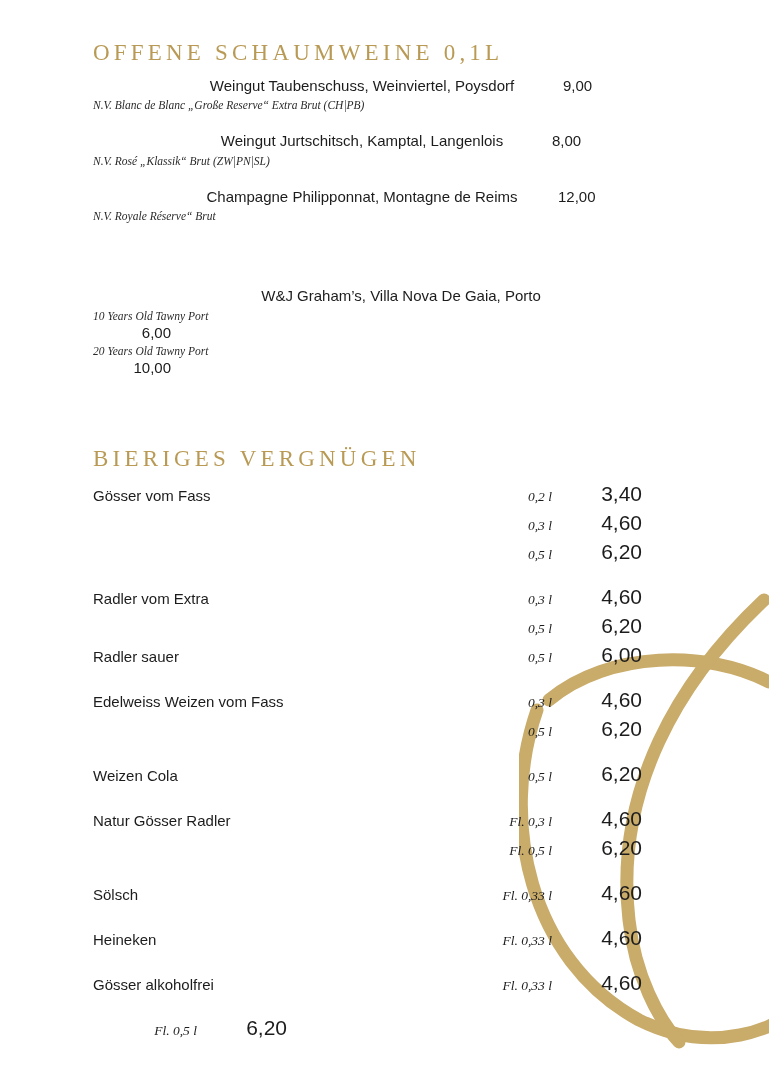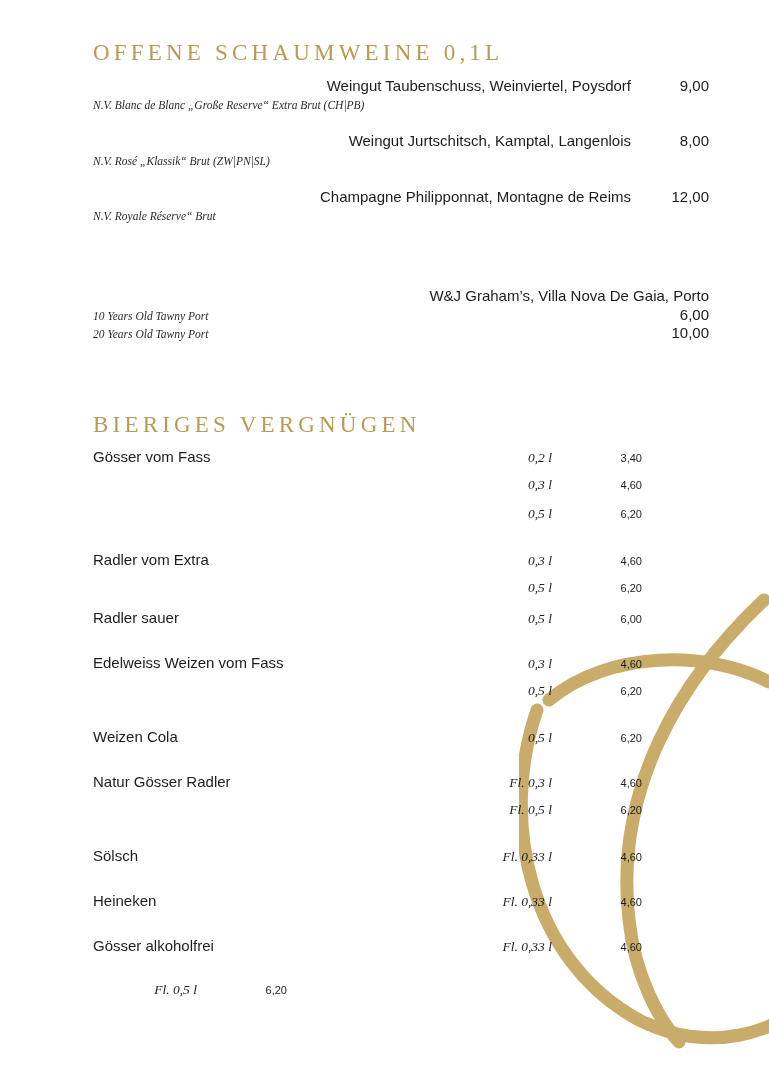--- a/index.html
+++ b/index.html
@@ -56,21 +56,21 @@
   .sec-port { margin-top: 62px; }
   .sec-bier { margin-top: 70px; }
 
   
   .entry {
     margin-bottom: 18px;
   }
   .entry-row {
     display: flex;
     align-items: baseline;
-    justify-content: flex-end;
+    justify-content: center;
   }
   .entry-name {
     font-size: 15px;
     color: #1c1c1c;
     line-height: 1.35;
   }
   .entry-price {
     font-size: 15px;
     color: #1c1c1c;
     white-space: nowrap;
@@ -85,20 +85,21 @@
     color: #2a2a2a;
     margin-top: 1px;
     line-height: 1.4;
   }
 
   
   .subline {
     display: flex;
     align-items: baseline;
     justify-content: space-between;
+    flex-direction: column;
   }
   .subline .entry-desc { margin-top: 2px; }
   .subline .sub-price {
     font-size: 15px;
     white-space: nowrap;
     text-align: right;
     min-width: 60px;
     padding-left: 18px;
   }
 
@@ -121,21 +122,21 @@
     text-align: right;
     font-family: "Liberation Serif", serif;
     font-style: italic;
     font-size: 13.5px;
     color: #1c1c1c;
   }
   .beer-price {
     flex: 0 0 auto;
     width: 90px;
     text-align: right;
-    font-size: 11px;
+    font-size: 21px;
     color: #1c1c1c;
   }
 
   .footer-note {
     position: absolute;
     left: 0;
     right: 0;
     bottom: 38px;
     text-align: center;
     font-family: "Liberation Serif", serif;

